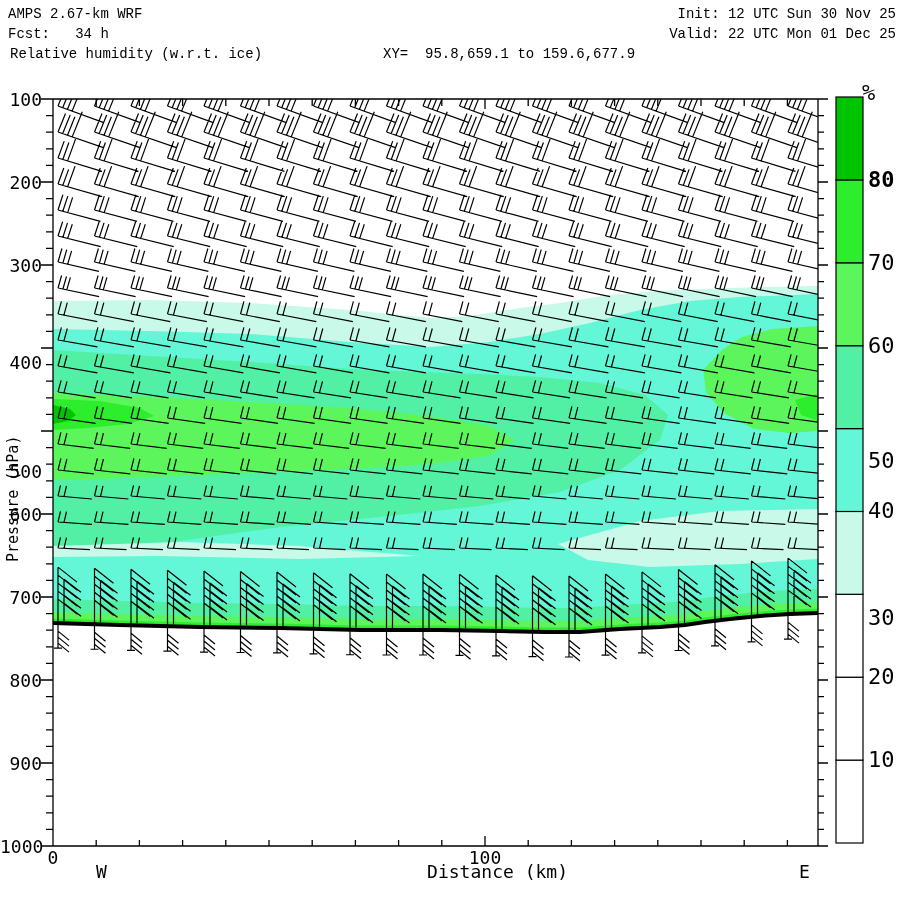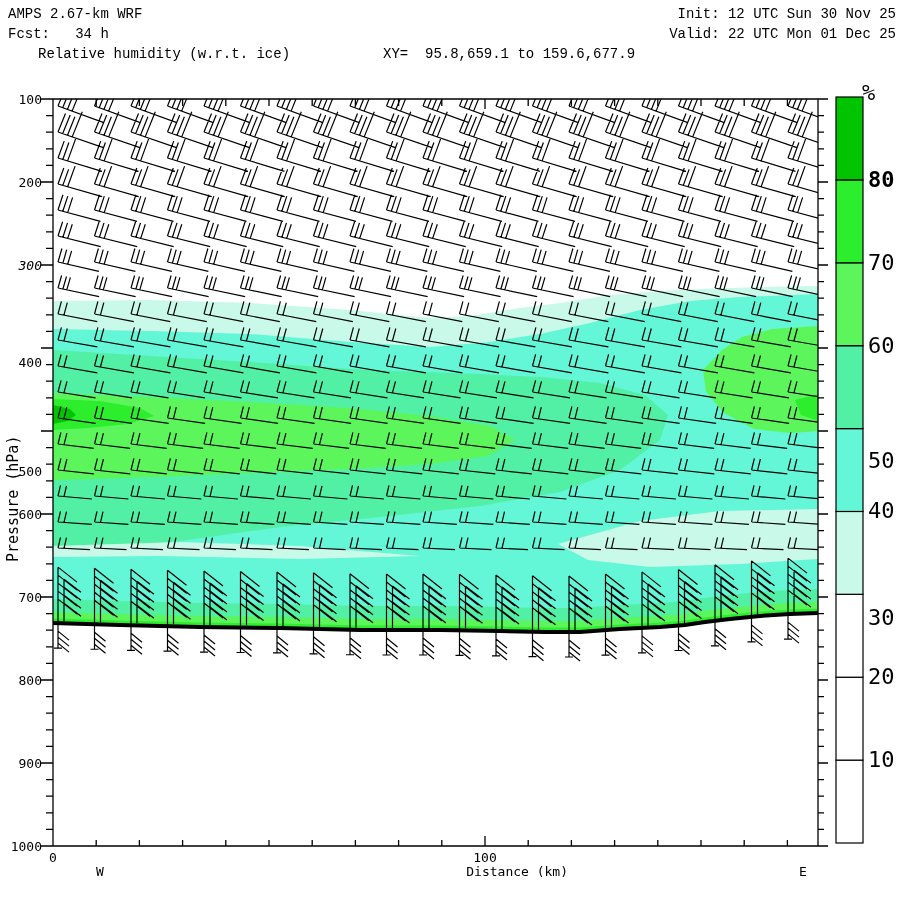--- a/index.html
+++ b/index.html
@@ -1,19 +1,19 @@
 <!DOCTYPE html>
 <html><head>
 <meta charset="utf-8">
 <style>
   html,body{margin:0;padding:0;background:#ffffff;}
   body{width:900px;height:900px;position:relative;font-family:"DejaVu Sans Mono",monospace;color:#000;}
   .abs{position:absolute;white-space:pre;}
   .hdr{font-size:14px;line-height:19px;font-family:Liberation Mono, monospace;}
-  .tick{font-size:13px;line-height:15px;}
+  .tick{font-size:18px;line-height:15px;}
   .cblab{font-size:22px;line-height:22px;}
   .right{text-align:right;}
   .center{text-align:center;}
   #ylab{transform:rotate(-90deg);transform-origin:0 0;font-size:15px;}
   svg{position:absolute;left:0;top:0;}
 </style>
 </head>
 <body>
 
 <div id="plot">
@@ -49,35 +49,35 @@
       <rect x="836" y="428.6" width="27" height="82.9" fill="#63f6d7" stroke="#000" stroke-width="1.2"></rect>
       <rect x="836" y="345.7" width="27" height="82.9" fill="#52f0a4" stroke="#000" stroke-width="1.2"></rect>
       <rect x="836" y="262.8" width="27" height="82.9" fill="#5cf65c" stroke="#000" stroke-width="1.2"></rect>
       <rect x="836" y="179.9" width="27" height="82.9" fill="#2dee2d" stroke="#000" stroke-width="1.2"></rect>
       <rect x="836" y="97.0" width="27" height="82.9" fill="#00c400" stroke="#000" stroke-width="1.2"></rect>
     </svg>
   </div>
 
 <div class="abs hdr" style="left:8px;top:5px;">AMPS 2.67-km WRF</div>
 <div class="abs hdr" style="left:8px;top:25px;">Fcst:   34 h</div>
-<div class="abs hdr" style="left:10px;top:45px;margin-left:28px;">Relative humidity (w.r.t. ice)</div>
+<div class="abs hdr" style="left:10px;top:45px;">Relative humidity (w.r.t. ice)</div>
 <div class="abs hdr" style="left:383px;top:45px;">XY=  95.8,659.1 to 159.6,677.9</div>
 <div class="abs hdr right" style="left:540px;top:5px;width:356px;">Init: 12 UTC Sun 30 Nov 25</div>
 <div class="abs hdr right" style="left:540px;top:25px;width:356px;">Valid: 22 UTC Mon 01 Dec 25</div>
 
 <div id="ylab" class="abs" style="left:4px;top:562px;">Pressure (hPa)</div>
 <div class="abs tick center" style="left:328px;top:864px;width:240px;text-align:right;">Distance (km)</div>
 <div class="abs tick" style="left:96px;top:864px;">W</div>
 <div class="abs tick" style="left:799px;top:864px;">E</div>
 <div class="abs cblab" style="left:862px;top:82px;">%</div>
 
 <div id="labels">
     <div class="abs tick right" style="left:0;width:42px;top:92px;">100</div>
     <div class="abs tick right" style="left:0;width:42px;top:175px;">200</div>
-    <div class="abs tick right" style="left:0;width:42px;top:258px;font-style:italic;">300</div>
+    <div class="abs tick right" style="left:0;width:42px;top:258px;">300</div>
     <div class="abs tick right" style="left:0;width:42px;top:341px;margin-top:14px;">400</div>
     <div class="abs tick right" style="left:0;width:42px;top:424px;margin-top:40px;">500</div>
     <div class="abs tick right" style="left:0;width:42px;top:507px;">600</div>
     <div class="abs tick right" style="left:0;width:42px;top:590px;">700</div>
     <div class="abs tick right" style="left:0;width:42px;top:673px;">800</div>
     <div class="abs tick right" style="left:0;width:42px;top:756px;">900</div>
     <div class="abs tick right" style="left:0;width:42px;top:839px;">1000</div>
     <div class="abs tick center" style="left:28px;width:50px;top:850px;">0</div>
     <div class="abs tick center" style="left:460px;width:50px;top:850px;">100</div>
     <div class="abs cblab" style="left:868px;top:169px;font-weight:bold;">80</div>

